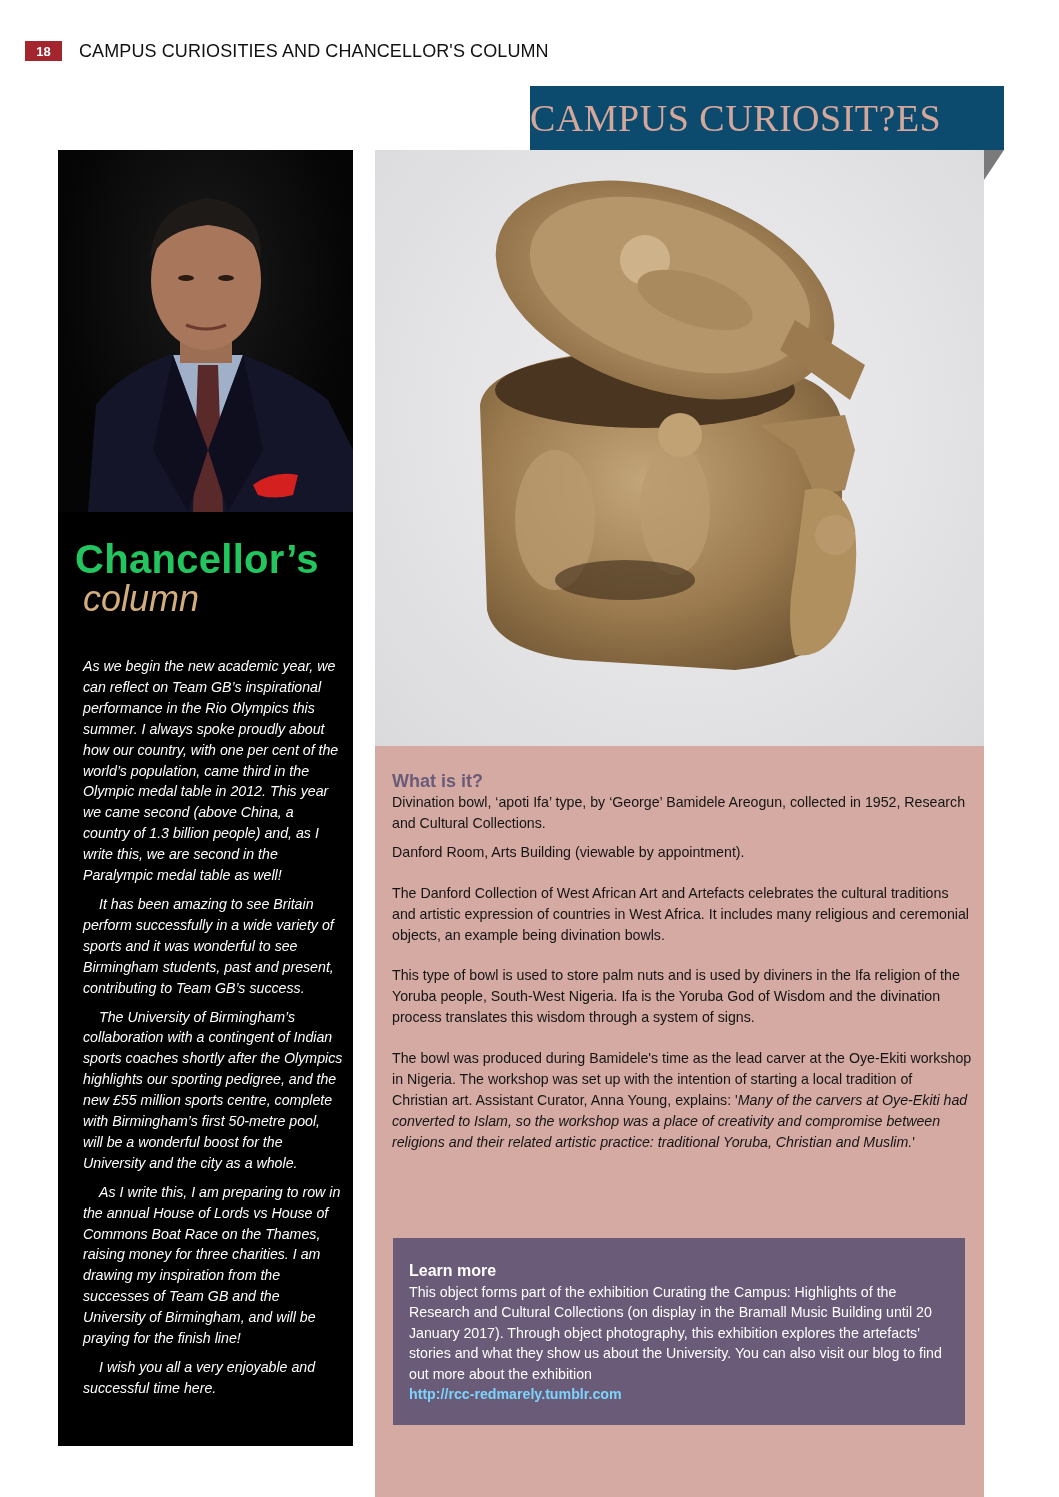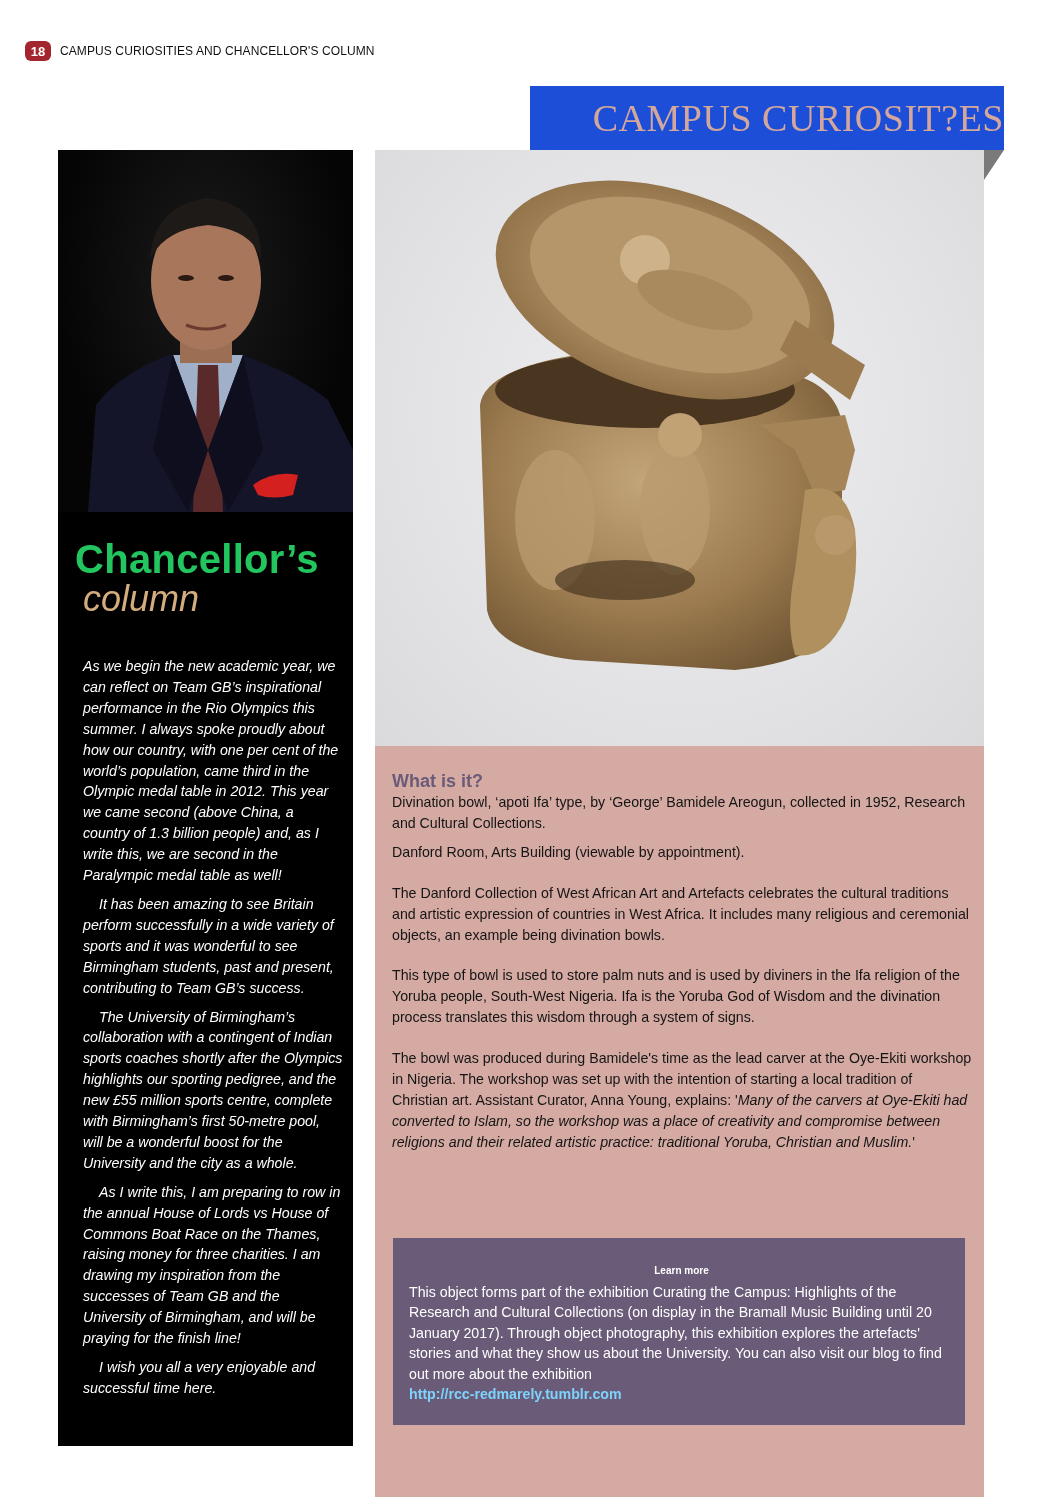--- a/index.html
+++ b/index.html
@@ -1,22 +1,22 @@
 <!DOCTYPE html>
 <html><head>
 <meta charset="utf-8">
 <style>
   html, body { margin: 0; padding: 0; background: #ffffff; }
   body { width: 1059px; height: 1497px; position: relative; overflow: hidden; font-family: "Liberation Sans", sans-serif; }
 
   .page-header { position: absolute; left: 25px; top: 40px; height: 22px; display: flex; align-items: center; }
-  .page-number { background: #a3262e; color: #fff; font-weight: bold; font-size: 13px; width: 26px; height: 20px; display: flex; align-items: center; justify-content: center; border-radius: 6px; }
-  .running-title { margin-left: 9px; font-size: 12px; color: #111; letter-spacing: 0.1px; text-align: center; }
+  .page-number { background: #a3262e; color: #fff; font-weight: bold; font-size: 13px; width: 37px; height: 20px; display: flex; align-items: center; justify-content: center; }
+  .running-title { margin-left: 17px; font-size: 18px; color: #111; letter-spacing: 0.1px; text-align: center; }
 
-  .banner { position: absolute; left: 530px; top: 86px; width: 474px; height: 64px; background: #1d4ed8; display: flex; align-items: center; justify-content: flex-end; }
+  .banner { position: absolute; left: 530px; top: 86px; width: 474px; height: 64px; background: #0c4a6e; display: flex; align-items: center; justify-content: flex-start; }
   .banner-text { font-family: "Liberation Serif", serif; font-size: 38px; color: #d4a79c; letter-spacing: 0.5px; }
   .banner-fold { position: absolute; left: 984px; top: 150px; width: 0; height: 0; border-top: 30px solid #7a7a7a; border-right: 20px solid transparent; }
 
   .chancellor-col { position: absolute; left: 58px; top: 150px; width: 295px; height: 1296px; background: #000; }
   .portrait { position: absolute; left: 0; top: 0; width: 295px; height: 362px; background: radial-gradient(ellipse at 50% 35%, #1a1a1a 0%, #050505 70%); overflow: hidden; }
   .portrait svg { width: 100%; height: 100%; display: block; }
 
   .col-heading { position: absolute; left: 17px; top: 388px; width: 270px; }
   .col-heading-main { font-size: 40px; font-weight: bold; color: #22c55e; line-height: 42px; letter-spacing: 0.3px; }
   .col-heading-sub { font-size: 36px; font-style: italic; color: #d3ad7e; line-height: 38px; margin-left: 8px; }
@@ -31,21 +31,21 @@
 
   .curio-text { position: absolute; left: 17px; top: 620px; width: 580px; color: #151515; font-size: 14.2px; line-height: 20.9px; }
   .q-heading { font-size: 18px; font-weight: bold; color: #6a5b78; line-height: 22px; margin: 0; }
   .curio-text p { margin: 0; }
   .gap-s { height: 8px; }
   .gap-m { height: 20px; }
   .quote { font-style: italic; }
 
   .learn-box { position: absolute; left: 18px; top: 1088px; width: 572px; height: 187px; background: #6a5b78; color: #fff; }
   .learn-inner { position: absolute; left: 16px; top: 23px; width: 545px; font-size: 14.2px; line-height: 20.5px; }
-  .learn-title { font-weight: bold; font-size: 10px; text-align: center; }
+  .learn-title { font-weight: bold; font-size: 16px; }
   .learn-link { font-weight: bold; color: #7dd3fc; text-decoration: none; }
 </style>
 </head>
 <body>
 
 <div class="page-header">
   <div class="page-number">18</div>
   <div class="running-title">CAMPUS CURIOSITIES AND CHANCELLOR'S COLUMN</div>
 </div>
 

